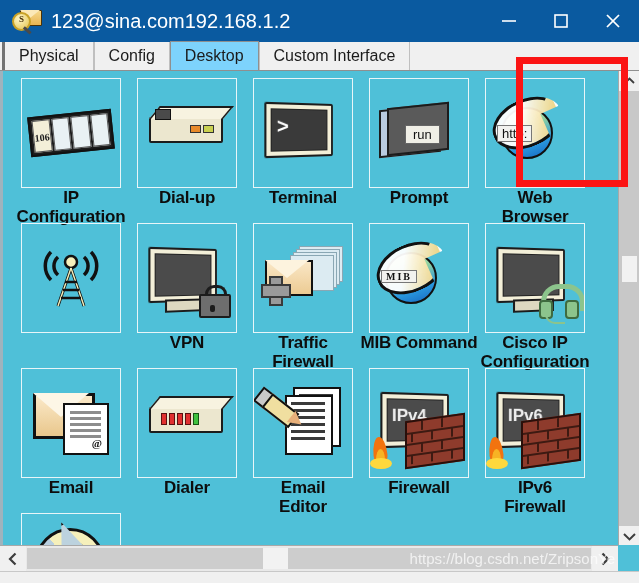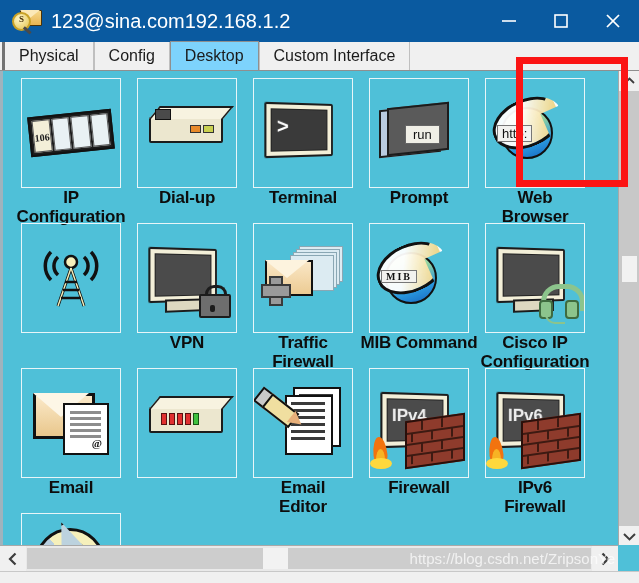--- a/index.html
+++ b/index.html
@@ -517,20 +517,21 @@
                     <b></b>
                     <b></b>
                     <b></b>
                     <b></b>
                     <b class="g"></b>
                   </div>
               </div>
             </div>
           </div>
           <div class="label">
+            <span>Dialer</span>
           </div>
         </div>
 
         <div class="cell">
           <div class="thumb">
             <div class="ic">
               <div class="te">
                 <div class="pg pg1">
                     <i style="top:5px"></i>
                     <i style="top:12px"></i>

